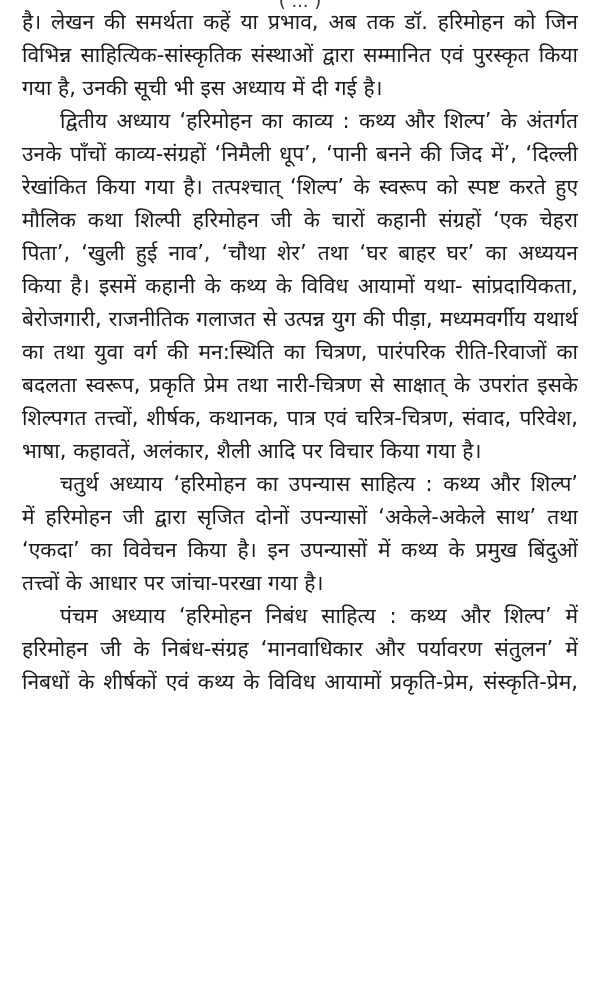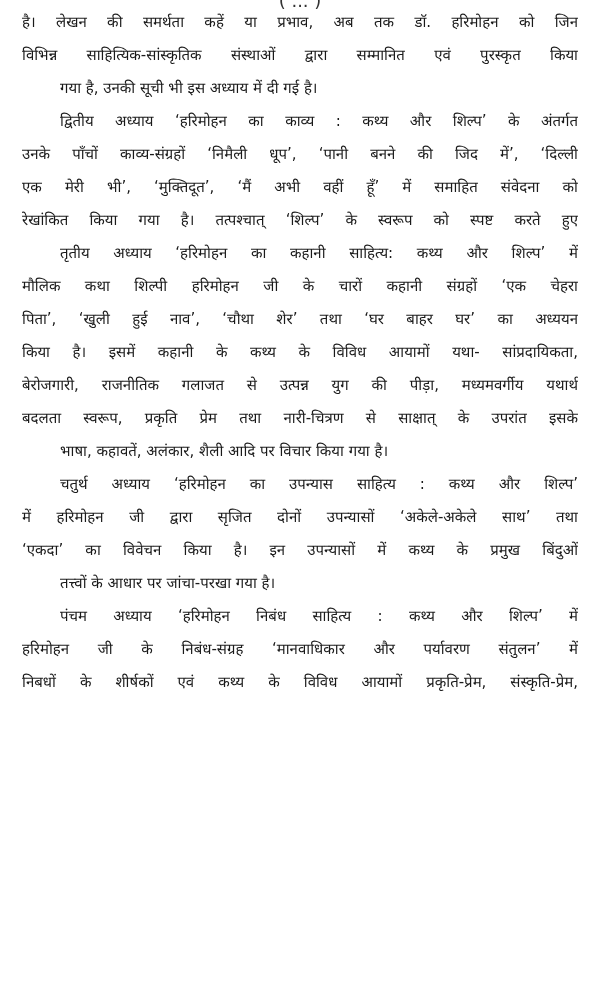--- a/index.html
+++ b/index.html
@@ -11,55 +11,55 @@
   }
   .page-number {
     position: absolute; top: -10px; left: 0; width: 600px;
     text-align: center; font-size: 18px; color: #333;
   }
   .page {
     position: absolute; top: 6px; left: 22px; width: 556px;
   }
   .line {
     height: 33px; line-height: 33px;
-    font-size: 15px;
+    font-size: 21px;
     white-space: nowrap;
     text-align: justify; text-align-last: justify;
     overflow: hidden;
   }
-  .line.last { text-align-last: left; margin-left: 38px; }
+  .line.last { text-align-last: left; }
   .line.indent { padding-left: 38px; }
 </style>
 </head>
 <body>
 
 <div class="page-number">( ... )</div>
 
 <div class="page">
 
   <div>
     <div class="line">है। लेखन की समर्थता कहें या प्रभाव, अब तक डॉ. हरिमोहन को जिन</div>
     <div class="line">विभिन्न साहित्यिक-सांस्कृतिक संस्थाओं द्वारा सम्मानित एवं पुरस्कृत किया</div>
     <div class="line last">गया है, उनकी सूची भी इस अध्याय में दी गई है।</div>
   </div>
 
   <div>
     <div class="line indent">द्वितीय अध्याय ‘हरिमोहन का काव्य : कथ्य और शिल्प’ के अंतर्गत</div>
     <div class="line">उनके पाँचों काव्य-संग्रहों ‘निमैली धूप’, ‘पानी बनने की जिद में’, ‘दिल्ली</div>
-    <div class="line">एक मेरी भी’, ‘मुक्तिदूत’, ‘मैं अभी वहीं हूँ’ में समाहित संवेदना को</div>
     <div class="line">रेखांकित किया गया है। तत्पश्चात् ‘शिल्प’ के स्वरूप को स्पष्ट करते हुए</div>
   </div>
 
   <div>
-    <div class="line indent">तृतीय अध्याय ‘हरिमोहन का कहानी साहित्य: कथ्य और शिल्प’ में</div>
     <div class="line">मौलिक कथा शिल्पी हरिमोहन जी के चारों कहानी संग्रहों ‘एक चेहरा</div>
     <div class="line">पिता’, ‘खुली हुई नाव’, ‘चौथा शेर’ तथा ‘घर बाहर घर’ का अध्ययन</div>
     <div class="line">किया है। इसमें कहानी के कथ्य के विविध आयामों यथा- सांप्रदायिकता,</div>
     <div class="line">बेरोजगारी, राजनीतिक गलाजत से उत्पन्न युग की पीड़ा, मध्यमवर्गीय यथार्थ</div>
+    <div class="line">का तथा युवा वर्ग की मन:स्थिति का चित्रण, पारंपरिक रीति-रिवाजों का</div>
     <div class="line">बदलता स्वरूप, प्रकृति प्रेम तथा नारी-चित्रण से साक्षात् के उपरांत इसके</div>
+    <div class="line">शिल्पगत तत्त्वों, शीर्षक, कथानक, पात्र एवं चरित्र-चित्रण, संवाद, परिवेश,</div>
     <div class="line last">भाषा, कहावतें, अलंकार, शैली आदि पर विचार किया गया है।</div>
   </div>
 
   <div>
     <div class="line indent">चतुर्थ अध्याय ‘हरिमोहन का उपन्यास साहित्य : कथ्य और शिल्प’</div>
     <div class="line">में हरिमोहन जी द्वारा सृजित दोनों उपन्यासों ‘अकेले-अकेले साथ’ तथा</div>
     <div class="line">‘एकदा’ का विवेचन किया है। इन उपन्यासों में कथ्य के प्रमुख बिंदुओं</div>
     <div class="line last">तत्त्वों के आधार पर जांचा-परखा गया है।</div>
   </div>
 

